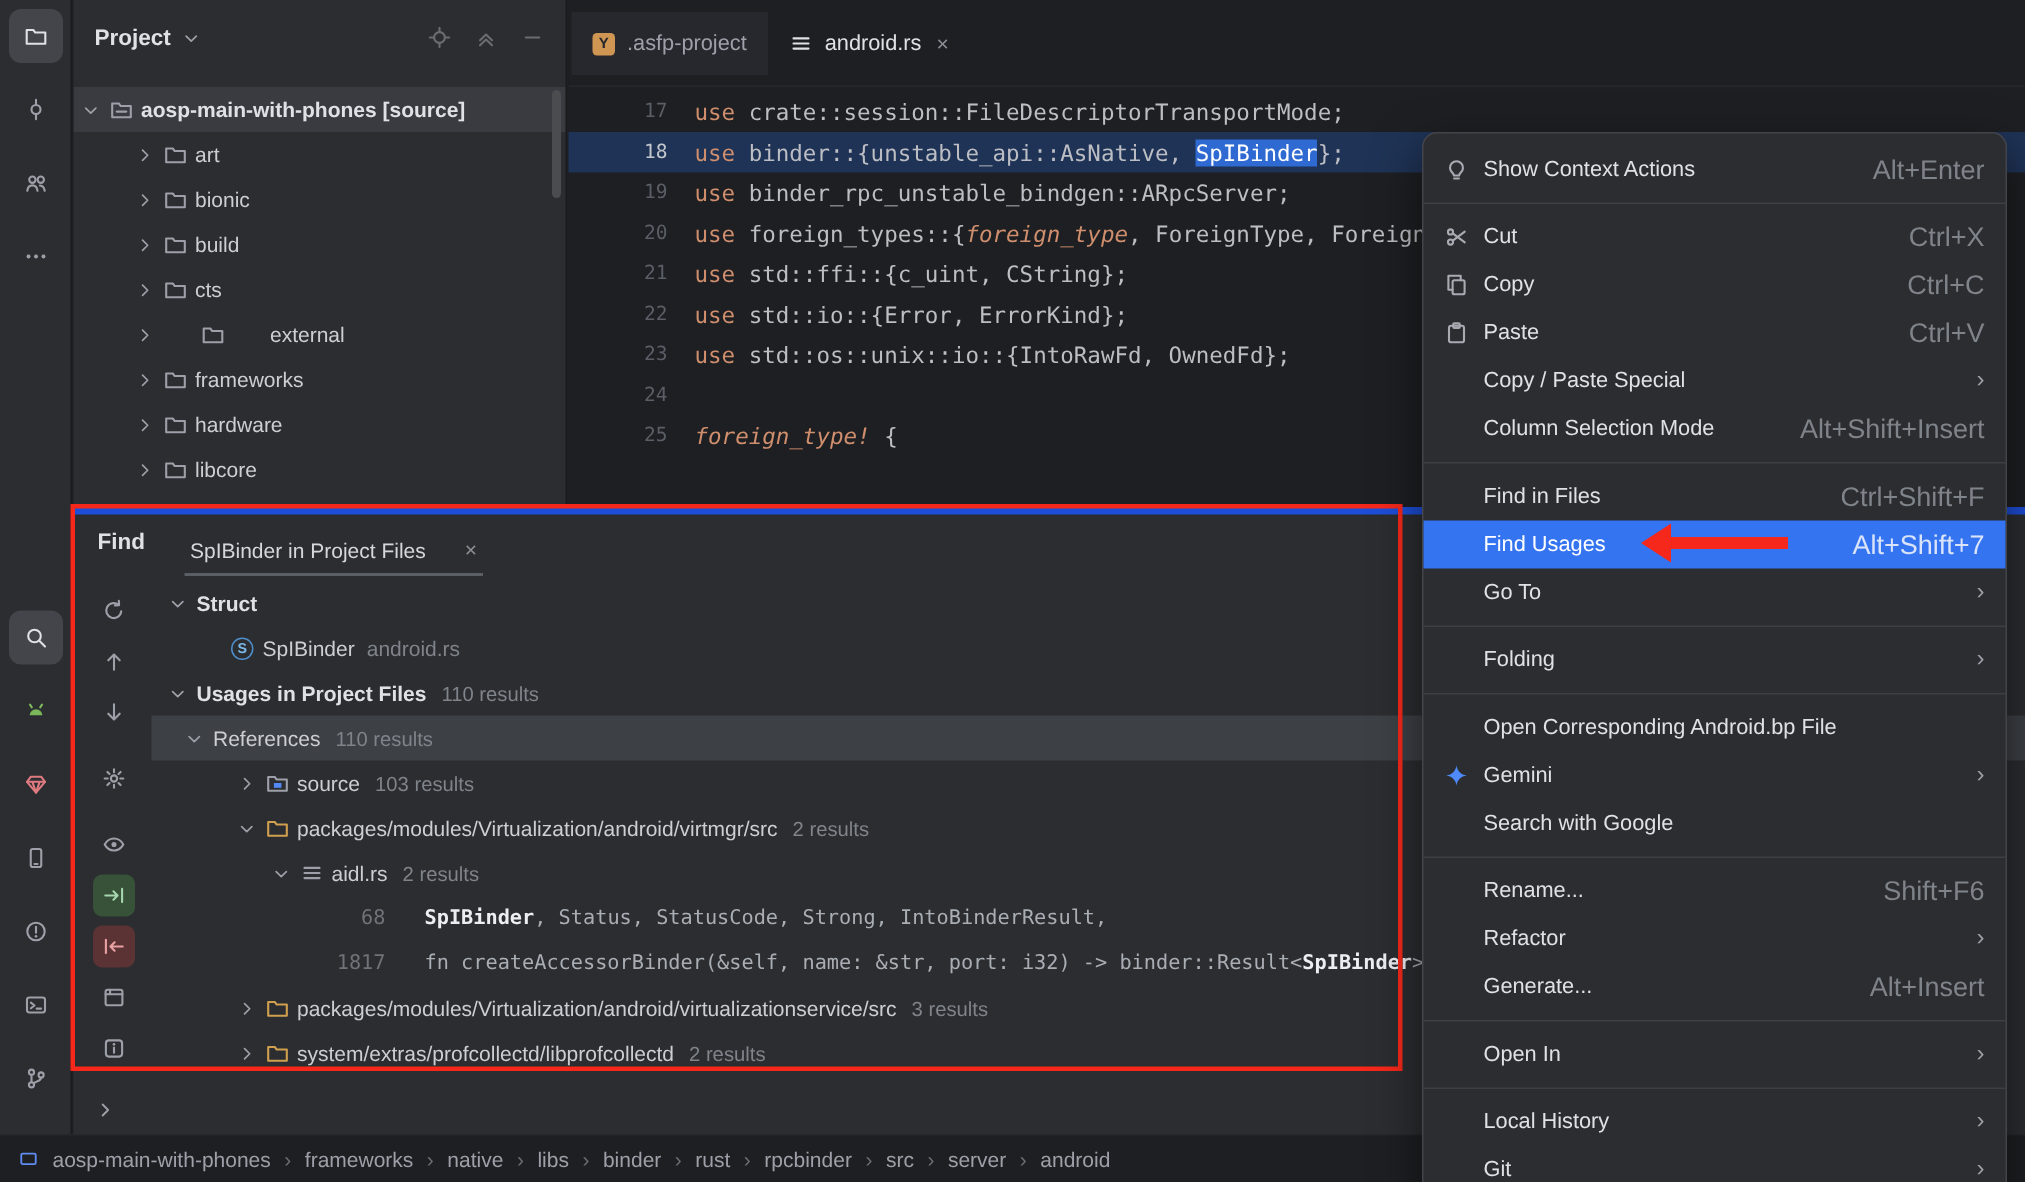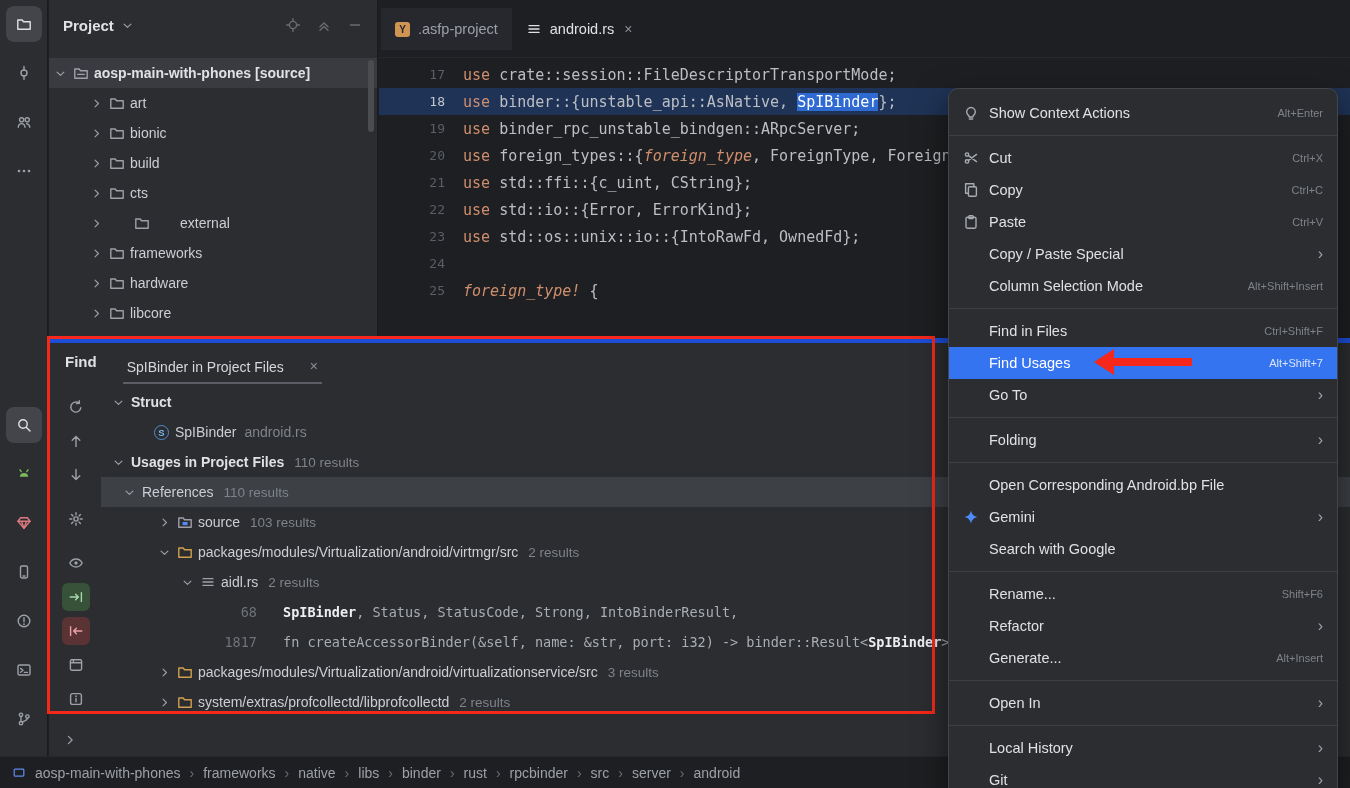--- a/index.html
+++ b/index.html
@@ -100,21 +100,21 @@
     color:#9da0a8; font-size:14px; white-space:nowrap; }
   .bc-icon { color:#5e8cf0; }
   .bc-icon svg { width:14px; height:14px; }
   .bc-sep { color:#6a6e75; font-size:14px; }
 
   
   #context-menu { position:absolute; left:948px; top:88px; width:390px; background:#2b2d30;
     border:1px solid #43454a; border-radius:10px; box-shadow:0 12px 32px rgba(0,0,0,.55); padding:8px 0; z-index:60; }
   .m-row { height:32px; display:flex; align-items:center; padding:0 14px; font-size:14.5px; color:#dfe1e5; }
   .m-icon { width:26px; color:#a8abb2; flex:0 0 auto; display:flex; align-items:center; }
-  .m-right { margin-left:auto; color:#7f838a; font-size:11px; }
+  .m-right { margin-left:auto; color:#7f838a; font-size:18px; }
   .m-chev { margin-left:auto; color:#9da0a8; font-size:16px; line-height:1; }
   .m-row.selected { background:#3574f0; color:#ffffff; }
   .m-row.selected .m-right, .m-row.selected .m-chev { color:#d9e4fb; }
   .m-sep { height:1px; background:#3d3f44; margin:6px 0; }
 
   
   #ann-rect { position:absolute; left:47px; top:336px; width:888px; height:378px; border:3px solid #f5281b; z-index:50; }
   #ann-arrow { position:absolute; left:1094px; top:349px; width:100px; height:26px; z-index:70; }
   #ann-arrow .shaft { position:absolute; left:18px; top:9px; width:80px; height:8px; background:#f5281b; }
   #ann-arrow .head { position:absolute; left:0; top:0; width:0; height:0;

